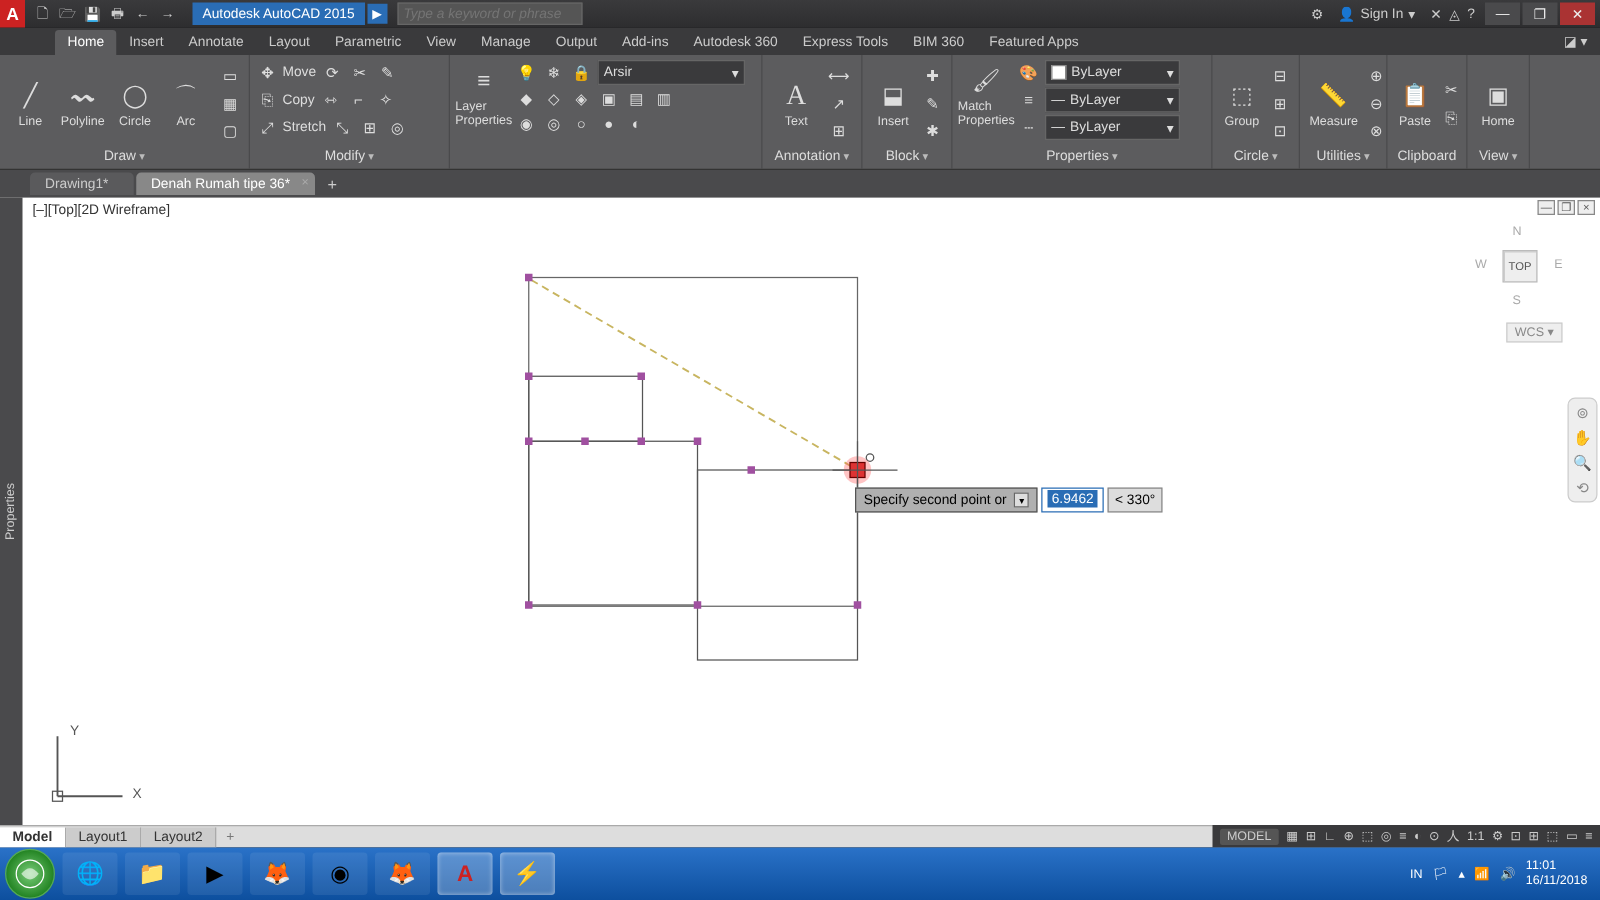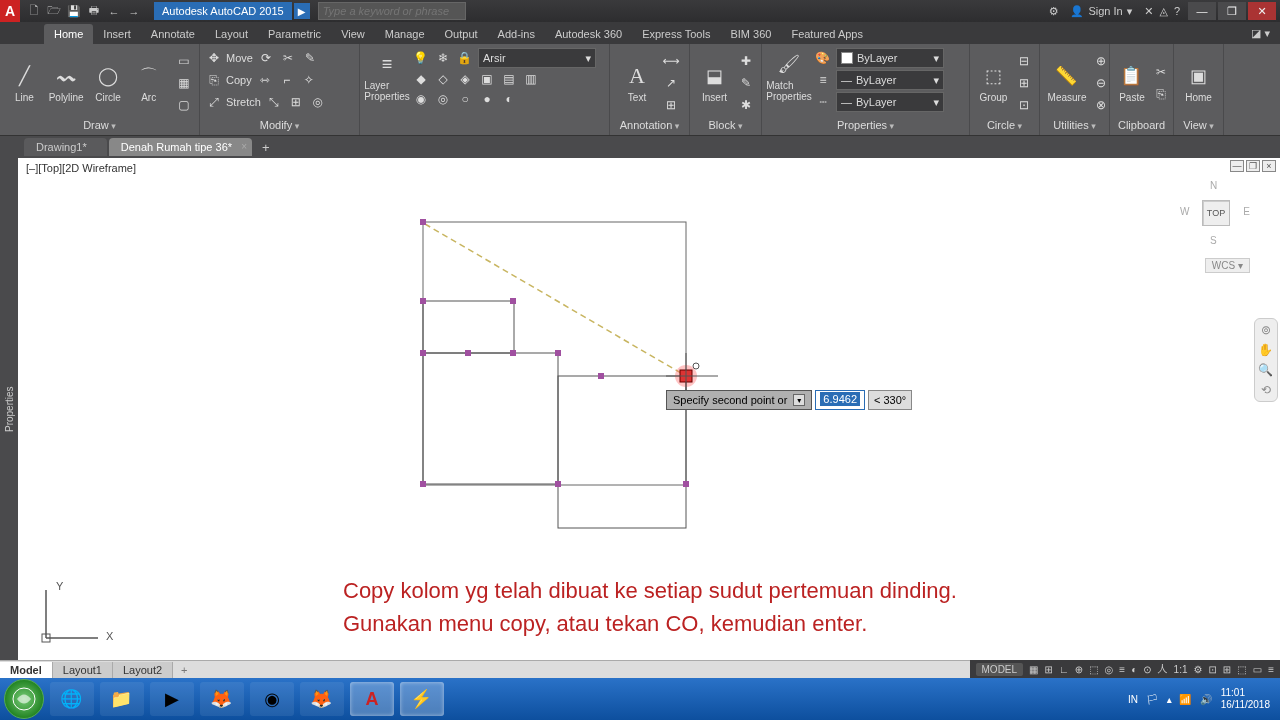--- a/index.html
+++ b/index.html
@@ -71,21 +71,21 @@
 
 
 .navbar { position: absolute; right: 2px; top: 160px; width: 24px; background: #eee; border: 1px solid #ccc; border-radius: 6px; padding: 4px 0; display: flex; flex-direction: column; align-items: center; gap: 6px; }
 .navbar span { font-size: 12px; color: #888; }
 
 
 .drawing { position: absolute; left: 18px; top: 0; right: 0; bottom: 0; }
 svg.dwg { position: absolute; left: 0; top: 0; width: 100%; height: 100%; }
 
 
-.dyninput { position: absolute; left: 648px; top: 232px; display: flex; gap: 3px; font-size: 11px; }
+.dyninput { position: absolute; left: 666px; top: 232px; display: flex; gap: 3px; font-size: 11px; }
 .dyninput .prompt { background: #b0b0b0; border: 1px solid #555; padding: 3px 6px; display: flex; align-items: center; gap: 6px; }
 .dyninput .prompt .dd { width: 12px; height: 12px; border: 1px solid #666; background: #ddd; font-size: 8px; display: flex; align-items: center; justify-content: center; }
 .dyninput .val { background: #fff; border: 1px solid #2a6db5; padding: 2px 4px; }
 .dyninput .val span { background: #2a6db5; color: #fff; padding: 1px 3px; }
 .dyninput .ang { background: #ddd; border: 1px solid #888; padding: 3px 5px; }
 
 
 .instr { position: absolute; left: 325px; bottom: 20px; font-family: Georgia, "Times New Roman", serif; font-size: 22px; color: #b22; line-height: 1.5; }
 
 
@@ -450,24 +450,20 @@
 
     <div class="dyninput">
       <div class="prompt">
           <span>Specify second point or</span>
           <div class="dd">▾</div>
         </div>
       <div class="val"><span>6.9462</span></div>
       <div class="ang">&lt; 330°</div>
     </div>
 
-    <div class="instr">
-      <div>Copy kolom yg telah dibuat ke setiap sudut pertemuan dinding.</div>
-      <div>Gunakan menu copy, atau tekan CO, kemudian enter.</div>
-    </div>
 
     <div class="ucs">
       <svg width="80" height="70">
         <line x1="14" y1="56" x2="14" y2="8" stroke="#555" stroke-width="1.5"></line>
         <line x1="14" y1="56" x2="66" y2="56" stroke="#555" stroke-width="1.5"></line>
         <rect x="10" y="52" width="8" height="8" fill="none" stroke="#555"></rect>
       </svg>
       <span style="position:absolute;left:24px;top:-2px">Y</span>
       <span style="position:absolute;left:74px;top:48px">X</span>
     </div>

